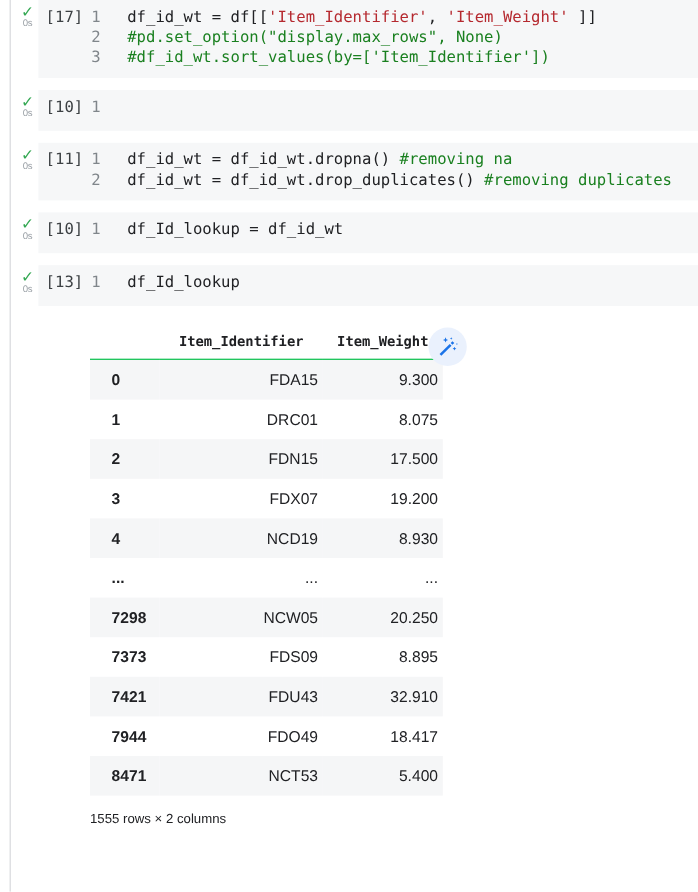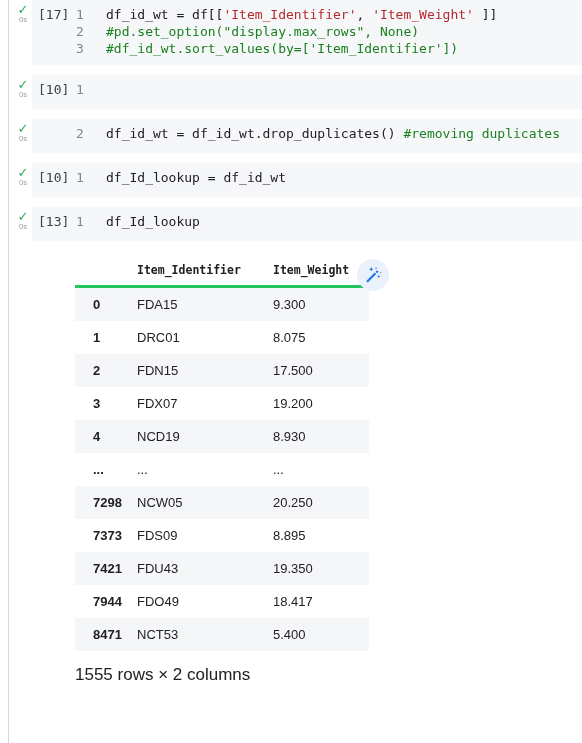--- a/index.html
+++ b/index.html
@@ -110,51 +110,52 @@
   table.df th, table.df td {
     border: none;
     padding: 0;
     vertical-align: middle;
   }
   table.df thead th {
     font-family: "DejaVu Sans Mono", "Liberation Mono", monospace;
     font-size: 11.5px;
     font-weight: bold;
     color: #202124;
-    text-align: left;
+    text-align: center;
     padding: 6px 4px 8px 4px;
-    border-bottom: 3px solid #22c55e;
+    border-bottom: 1px solid #22c55e;
     white-space: nowrap;
   }
   table.df thead th.corner { width: 50px; }
   table.df thead th.c-id { width: 128px; }
   table.df thead th.c-wt { width: 92px; }
 
   table.df tbody td {
     font-family: "Liberation Sans", sans-serif;
     font-size: 13px;
     color: #202124;
     height: 33px;
+    text-align: right;
     padding: 0 4px;
     white-space: nowrap;
   }
   table.df tbody td.idx {
     font-weight: bold;
     text-align: left;
     padding-left: 18px;
   }
   table.df tbody tr.stripe td { background: #f5f6f7; }
   table.df tbody tr.ell td {
     color: #202124;
     background: #ffffff;
   }
 
   .df-footer {
     font-family: "Liberation Sans", sans-serif;
-    font-size: 17px;
+    font-size: 11px;
     color: #202124;
     padding: 14px 0 0 0;
   }
 
   
   .wand {
     position: absolute;
     left: 282px;
     top: 2px;
     width: 32px;
@@ -193,20 +194,21 @@
         <div class="cell-body">
           <span class="code-line"><span class="prompt">[10]</span><span class="lineno">1</span><span></span></span>
         </div>
       </div>
       <div class="cell">
         <div class="cell-status">
           <span class="check">✓</span>
           <span class="runtime">0s</span>
         </div>
         <div class="cell-body">
+          <span class="code-line"><span class="prompt">[11]</span><span class="lineno">1</span><span>df_id_wt = df_id_wt.dropna() </span><span class="com">#removing na</span></span>
           <span class="code-line"><span class="prompt"></span><span class="lineno">2</span><span>df_id_wt = df_id_wt.drop_duplicates() </span><span class="com">#removing duplicates</span></span>
         </div>
       </div>
       <div class="cell">
         <div class="cell-status">
           <span class="check">✓</span>
           <span class="runtime">0s</span>
         </div>
         <div class="cell-body">
           <span class="code-line"><span class="prompt">[10]</span><span class="lineno">1</span><span>df_Id_lookup = df_id_wt</span></span>
@@ -284,21 +286,21 @@
               <td>20.250</td>
             </tr>
             <tr>
               <td class="idx">7373</td>
               <td>FDS09</td>
               <td>8.895</td>
             </tr>
             <tr class="stripe">
               <td class="idx">7421</td>
               <td>FDU43</td>
-              <td>19.350</td>
+              <td>32.910</td>
             </tr>
             <tr>
               <td class="idx">7944</td>
               <td>FDO49</td>
               <td>18.417</td>
             </tr>
             <tr class="stripe">
               <td class="idx">8471</td>
               <td>NCT53</td>
               <td>5.400</td>

